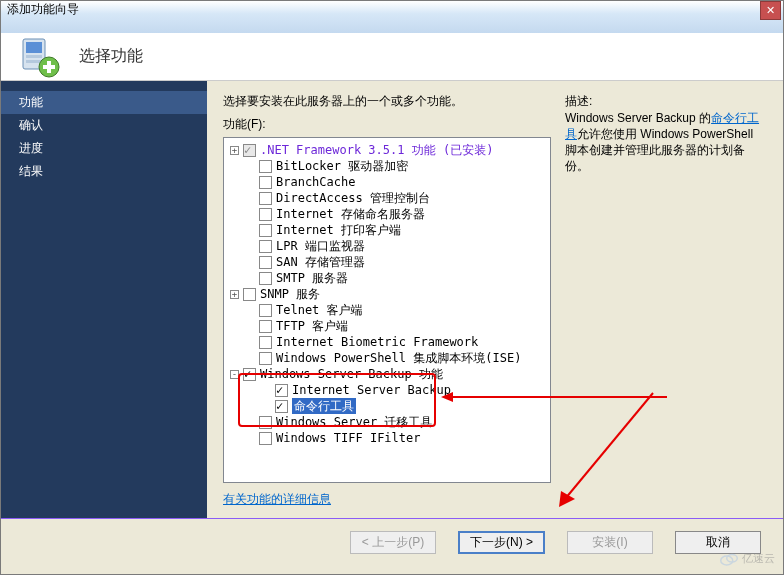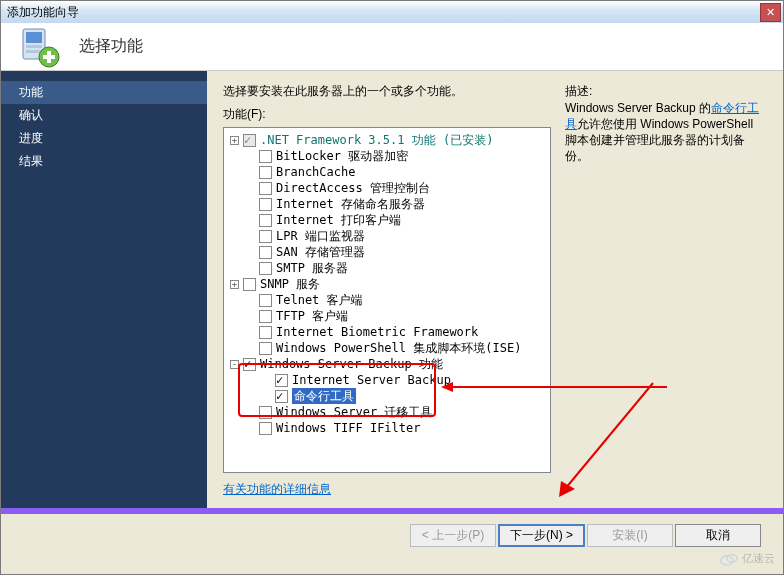--- a/index.html
+++ b/index.html
@@ -1,18 +1,18 @@
 <!DOCTYPE html>
 <html><head>
 <meta charset="utf-8">
 <style>
 * { box-sizing: border-box; margin: 0; padding: 0; }
 body { font-family: "Microsoft YaHei", SimSun, Tahoma, sans-serif; font-size: 12px; background: #fff; }
 .window { width: 784px; height: 575px; border: 1px solid #7a7a7a; position: relative; background: #ece9d8; }
-.titlebar { height: 22px; background: linear-gradient(#fff, #d6e7f7 40%, #c4d9ef); display: flex; align-items: center; justify-content: space-between; padding: 0 2px 0 6px; }
+.titlebar { height: 32px; background: linear-gradient(#fff, #d6e7f7 40%, #c4d9ef); display: flex; align-items: flex-start; justify-content: space-between; padding: 0 2px 0 6px; }
 .titlebar-text { color: #000; font-size: 12px; }
 .close-btn { width: 21px; height: 19px; background: #c75050; color: #fff; display: flex; align-items: center; justify-content: center; border: 1px solid #8e3a3a; cursor: pointer; font-family: Arial; font-size: 11px; }
 .banner { height: 48px; background: #fff; border-bottom: 1px solid #ccc; display: flex; align-items: center; padding-left: 16px; gap: 18px; }
 .banner-icon { width: 44px; height: 44px; position: relative; }
 .banner-icon svg { width: 44px; height: 44px; }
 .banner-title { font-size: 16px; color: #333; }
 .body-area { display: flex; height: calc(100% - 22px - 66px - 48px); }
 .sidebar { width: 206px; background: #233a5d; padding: 10px 0; }
 .nav-item { padding: 3px 18px; color: #fff; cursor: pointer; font-size: 12px; }
 .nav-item.active { background: #3a5a8a; }
@@ -23,31 +23,31 @@
 .tree-label { color: #000; font-size: 12px; margin-bottom: 4px; }
 .tree-box { width: 328px; height: 346px; background: #fff; border: 1px solid #828790; overflow: auto; padding: 4px 2px; font-family: SimSun, monospace; font-size: 12px; line-height: 16px; }
 .tree-item { white-space: nowrap; display: flex; align-items: center; height: 16px; }
 .exp { width: 9px; height: 9px; border: 1px solid #888; font-size: 9px; line-height: 7px; text-align: center; margin-right: 4px; color: #555; cursor: pointer; flex-shrink: 0; }
 .exp-spacer { width: 13px; flex-shrink: 0; display: inline-block; }
 .chk { width: 13px; height: 13px; border: 1px solid #888; margin-right: 4px; flex-shrink: 0; position: relative; background: #fff; }
 .chk.checked::after { content: "✓"; position: absolute; top: -3px; left: 0px; font-size: 12px; color: #000; }
 .chk.disabled { background: #e8e8e8; }
 .chk.disabled.checked::after { color: #888; }
 .tree-text { color: #000; }
-.tree-text.disabled { color: #0f766e; text-align: center; }
+.tree-text.disabled { color: #6d28d9; text-align: center; }
 .tree-text.selected { background: #316ac5; color: #fff; padding: 0 2px; }
 .indent-0 { padding-left: 4px; }
 .indent-1 { padding-left: 20px; }
 .indent-2 { padding-left: 36px; }
 .highlight-box { position: absolute; border: 2px solid #e60000; border-radius: 4px; pointer-events: none; }
 .more-link { color: #0066cc; text-decoration: underline; cursor: pointer; margin-top: 8px; font-size: 12px; }
 .desc-label { font-size: 12px; margin-bottom: 0; }
 .desc-body { font-size: 12px; line-height: 16px; color: #000; }
 .desc-body .lnk { color: #0066cc; text-decoration: underline; }
-.footer { height: 48px; border-top: 6px solid #8b5cf6; display: flex; align-items: center; justify-content: flex-end; gap: 2px; padding-right: 22px; background: #ece9d8; }
+.footer { height: 48px; border-top: 1px solid #8b5cf6; display: flex; align-items: center; justify-content: flex-end; gap: 22px; padding-right: 22px; background: #ece9d8; }
 .btn { min-width: 86px; height: 23px; border: 1px solid #888; background: #efefef; font-size: 12px; cursor: pointer; display: inline-flex; align-items: center; justify-content: center; padding: 0 10px; }
 .btn.disabled { color: #999; border-color: #bbb; cursor: default; }
 .btn.primary { border: 2px solid #4a7fc8; }
 .arrow { position: absolute; pointer-events: none; }
 .arrow-line { stroke: #e60000; stroke-width: 2; fill: none; }
 .arrow-head { fill: #e60000; }
 .watermark { position: absolute; bottom: 8px; right: 8px; opacity: 0.5; font-size: 11px; color: #888; display:flex; align-items:center; gap:4px; }
 .watermark svg { width:18px; height:14px; }
 </style>
 </head>

